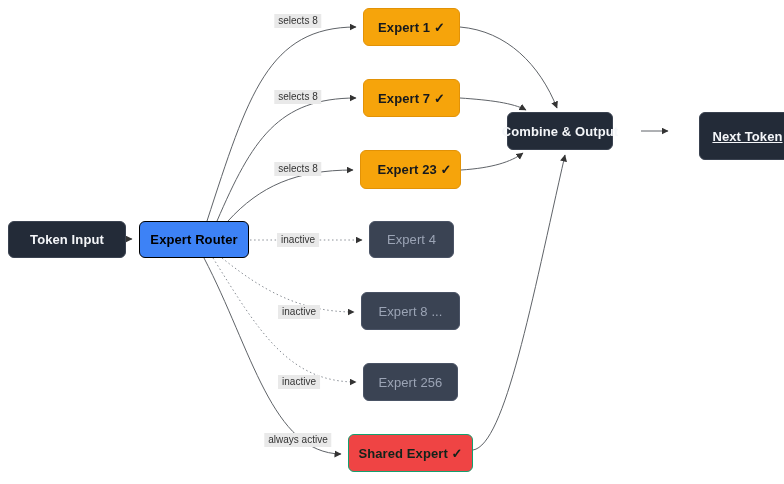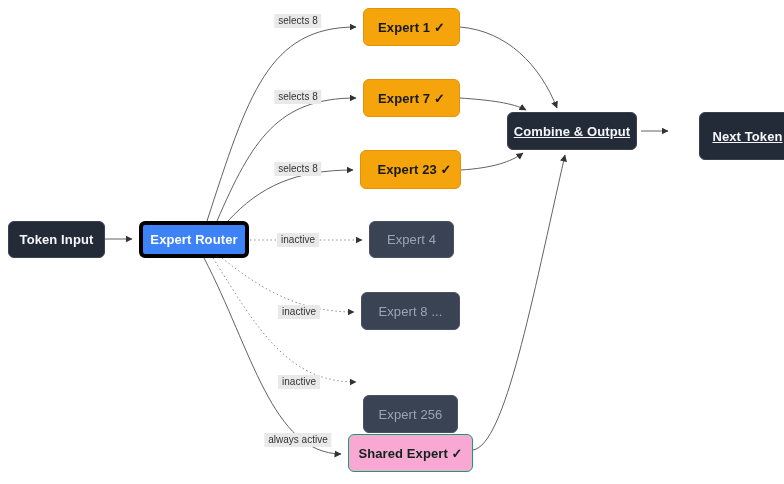--- a/index.html
+++ b/index.html
@@ -12,41 +12,41 @@
   }
   #edges{position:absolute;left:0;top:0;width:784px;height:484px;}
   .edge{fill:none;stroke:#5f6368;stroke-width:1;}
   .edge.dotted{stroke:#8a8f96;stroke-dasharray:1.5 2.6;}
   .node{
     position:absolute;display:flex;align-items:center;justify-content:center;
     box-sizing:border-box;border-radius:6px;
     font-size:13px;font-weight:600;letter-spacing:.1px;white-space:nowrap;
   }
   .n-dark{background:#232b38;color:#f4f6f9;border:1px solid #3a4250;}
-  .n-router{background:#3d82f6;color:#ffffff;border:4px solid #000000;font-weight:700;}
+  .n-router{background:#3d82f6;color:#000000;border:1px solid #000000;font-weight:700;}
   .n-active{background:#f6a40b;color:#16191e;border:1px solid #e29206;}
   .n-inactive{background:#3a4353;color:#9ba4b5;border:1px solid #4a5365;font-weight:400;}
-  .n-shared{background:#f9a8d4;color:#10231a;border:1px solid #13a06f;}
+  .n-shared{background:#ef4444;color:#10231a;border:1px solid #13a06f;}
   .edge-label{
     position:absolute;transform:translate(-50%,-50%);
     background:#e9e9e9;color:#333333;
     font-size:10px;font-weight:400;line-height:1.2;
     padding:1px 4px;white-space:nowrap;
   }
   
-  .pos-token     {left:8px;   top:221px; width:97px;  height:37px;}
+  .pos-token     {left:8px;   top:221px; width:118px;  height:37px;}
   .pos-router    {left:139px; top:221px; width:110px; height:37px;}
   .pos-e1        {left:363px; top:8px;   width:97px;  height:38px;}
   .pos-e7        {left:363px; top:79px;  width:97px;  height:38px;}
   .pos-e23       {left:360px; top:150px; width:101px; height:39px;padding-left:8px;}
   .pos-e4        {left:369px; top:221px; width:85px;  height:37px;}
   .pos-e9        {left:361px; top:292px; width:99px;  height:38px;}
-  .pos-e256      {left:363px; top:363px; width:95px;  height:38px;margin-top:32px;}
+  .pos-e256      {left:363px; top:363px; width:95px;  height:38px;}
   .pos-shared    {left:348px; top:434px; width:125px; height:38px;}
-  .pos-combine   {left:507px; top:112px; width:130px; height:38px;text-decoration:underline;}
+  .pos-combine   {left:507px; top:112px; width:106px; height:38px;}
   .pos-next      {left:699px; top:112px; width:97px;  height:48px;text-decoration:underline;}
   
   .pos-lbl-s8a   {left:298px; top:21px;}
   .pos-lbl-s8b   {left:298px; top:97px;}
   .pos-lbl-s8c   {left:298px; top:169px;}
   .pos-lbl-ina   {left:298px; top:240px;}
   .pos-lbl-inb   {left:299px; top:312px;}
   .pos-lbl-inc   {left:299px; top:382px;}
   .pos-lbl-alw   {left:298px; top:440px;}
 </style>

